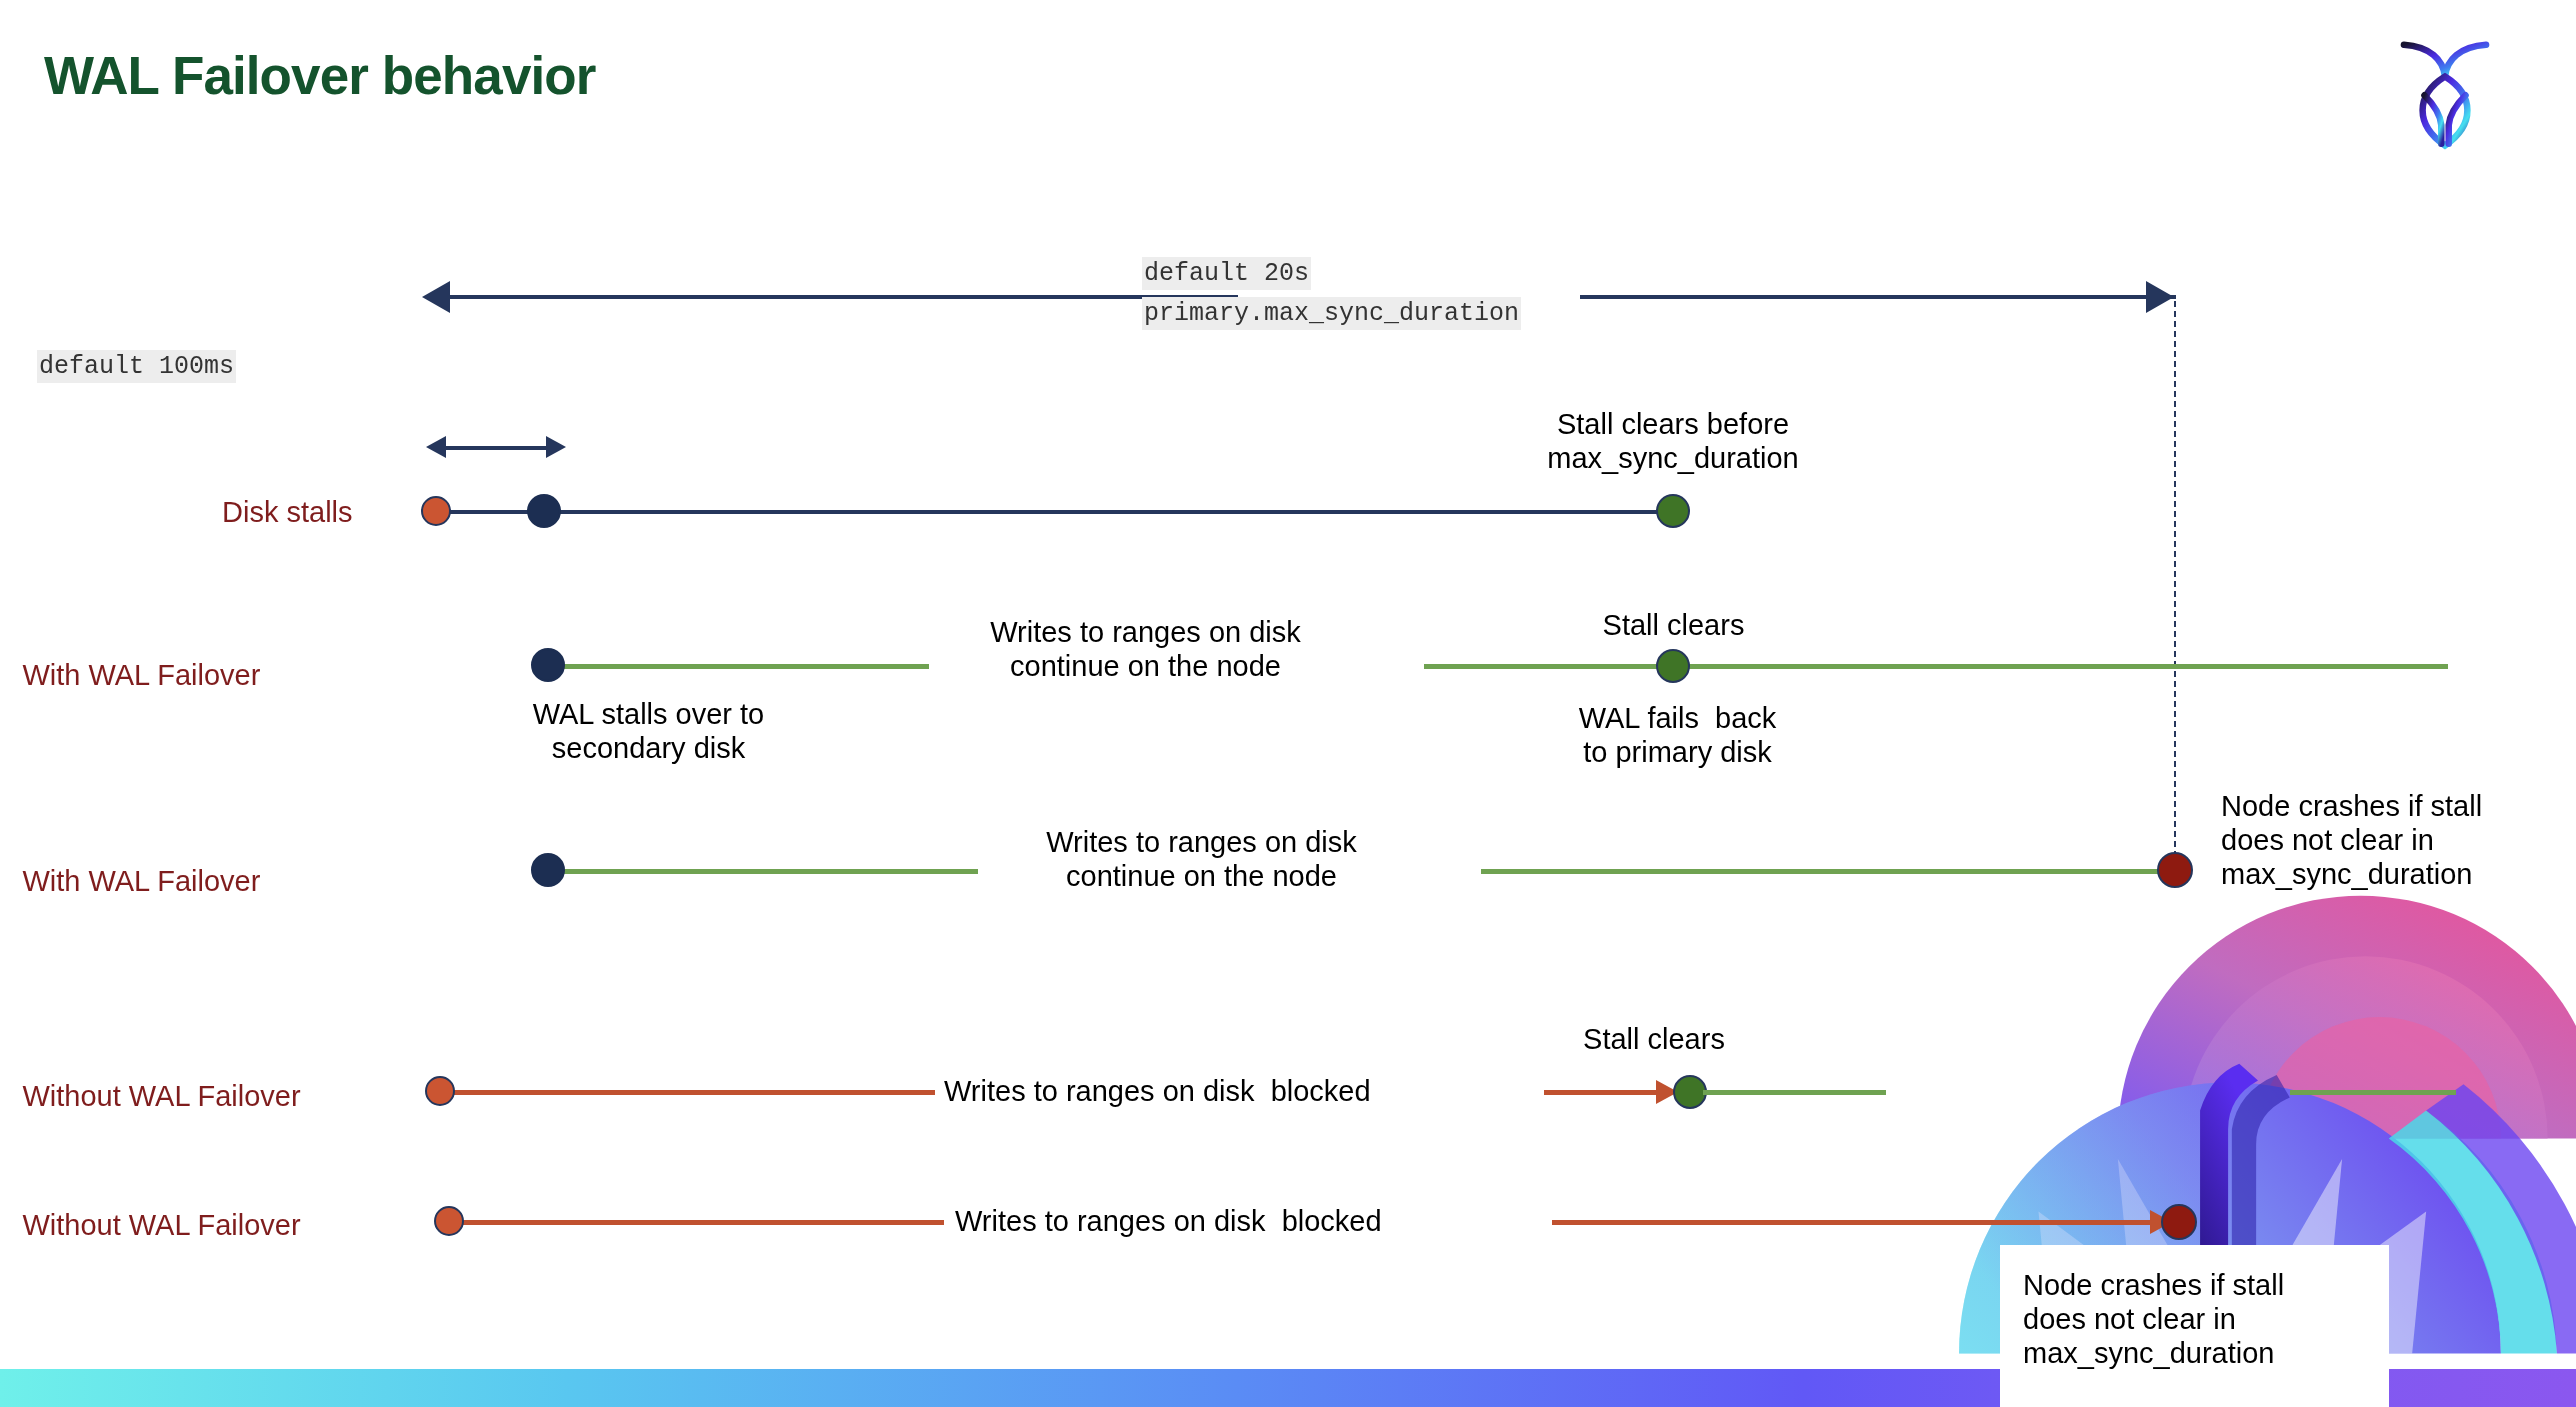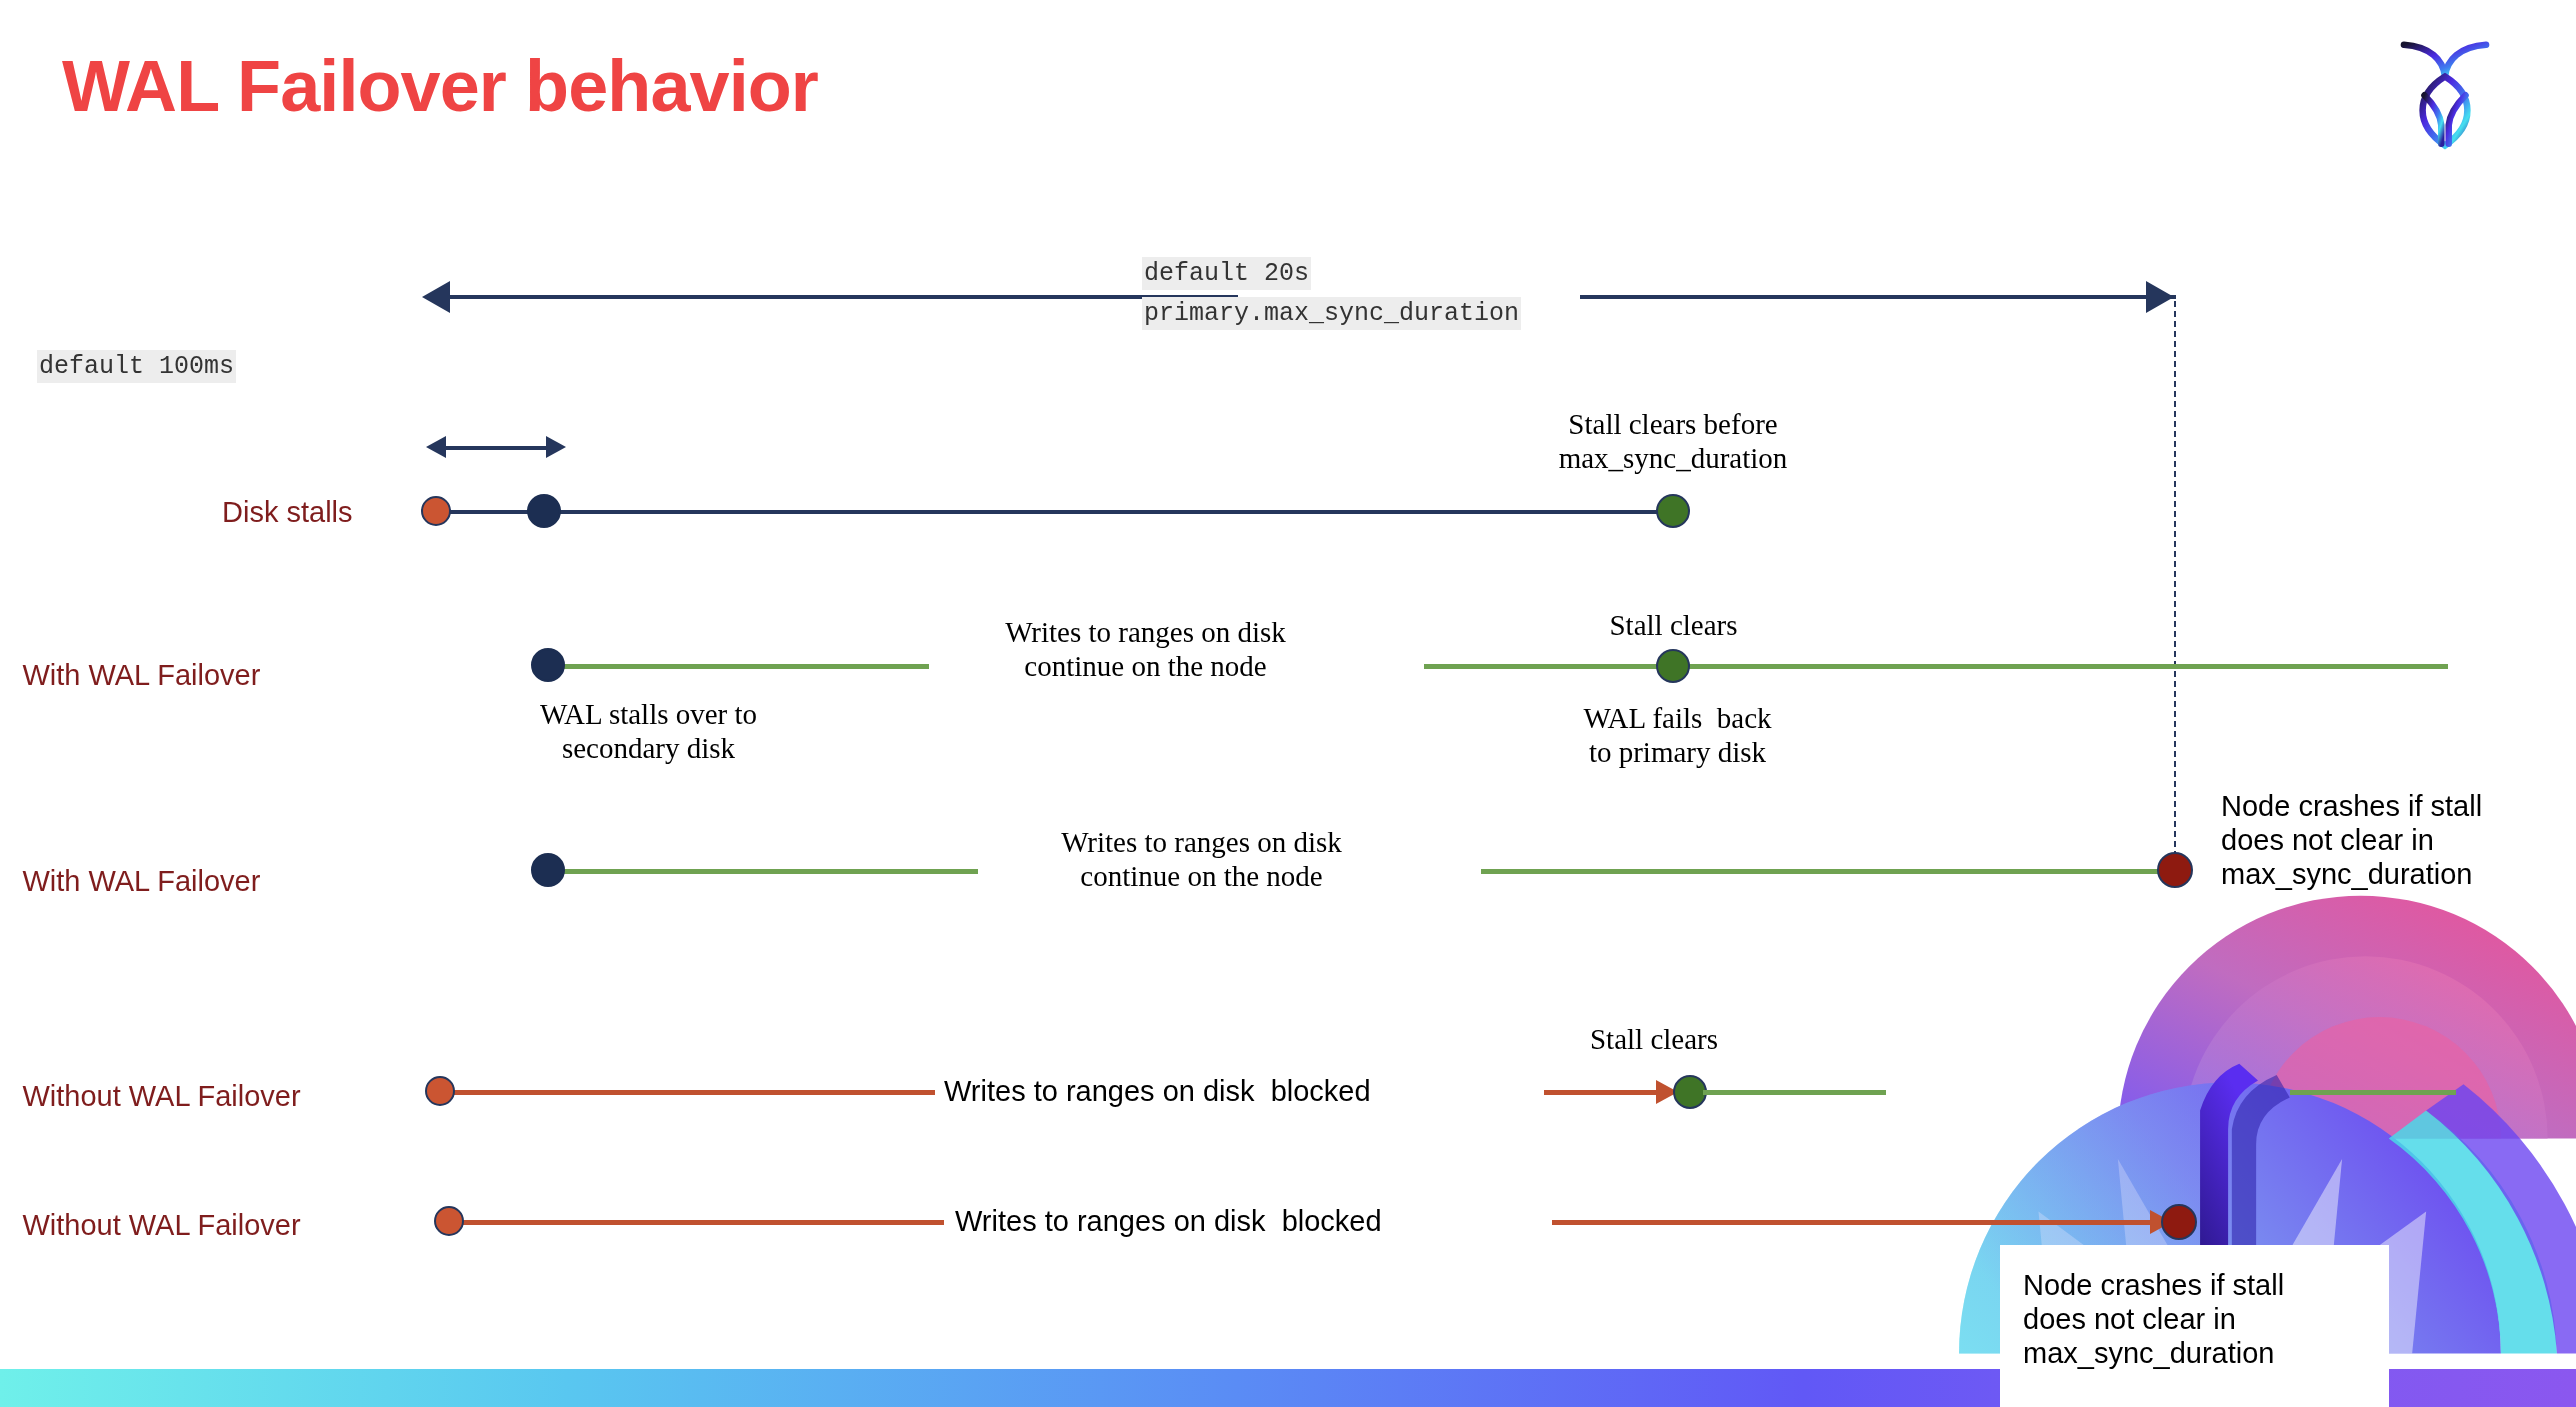--- a/index.html
+++ b/index.html
@@ -19,38 +19,38 @@
   .bottombar{
     position:absolute;left:0;bottom:0;width:2576px;height:39px;
     background:linear-gradient(90deg,#6ff0ea 0%,#59c7f0 22%,#5a8cf5 48%,#6158f6 70%,#7b5af2 86%,#8b57ef 100%);
   }
 
   
   .logo{position:absolute;left:2389px;top:28px;width:112px;height:126px;}
 
   
   .title{
-    position:absolute;left:62px;top:45px;
-    font-size:72px;font-weight:bold;color:#ef4444;letter-spacing:-0.9px;
+    position:absolute;left:44px;top:45px;
+    font-size:53px;font-weight:bold;color:#14532d;letter-spacing:-0.9px;
     font-family:"Liberation Sans", sans-serif;white-space:nowrap;
   }
 
   
   .code{
     position:absolute;font-family:"Liberation Mono", monospace;
     font-size:25px;color:#333;background:#ededed;line-height:1.26;
     white-space:nowrap;padding:0.9px 1.9px;
   }
 
   
   .lbl{
     position:absolute;color:#000;font-size:29px;line-height:1.17;
     font-family:"Liberation Sans", sans-serif;white-space:pre;
   }
-  .lbl.c{text-align:center;font-family:Liberation Serif, serif;}
+  .lbl.c{text-align:center;}
   .rowlabel{position:absolute;color:#7f1d1d;font-size:29px;white-space:nowrap;}
 
   
   .hline{position:absolute;height:3.7px;}
   .navy{background:#25365c;}
   .green{background:#6fa251;height:4.7px;}
   .red{background:#c0512f;height:4.7px;}
   .vdash{position:absolute;width:0;border-left:2.8px dashed #25365c;}
 
   .dot{position:absolute;border-radius:50%;box-sizing:border-box;border:2.8px solid #25365c;}

